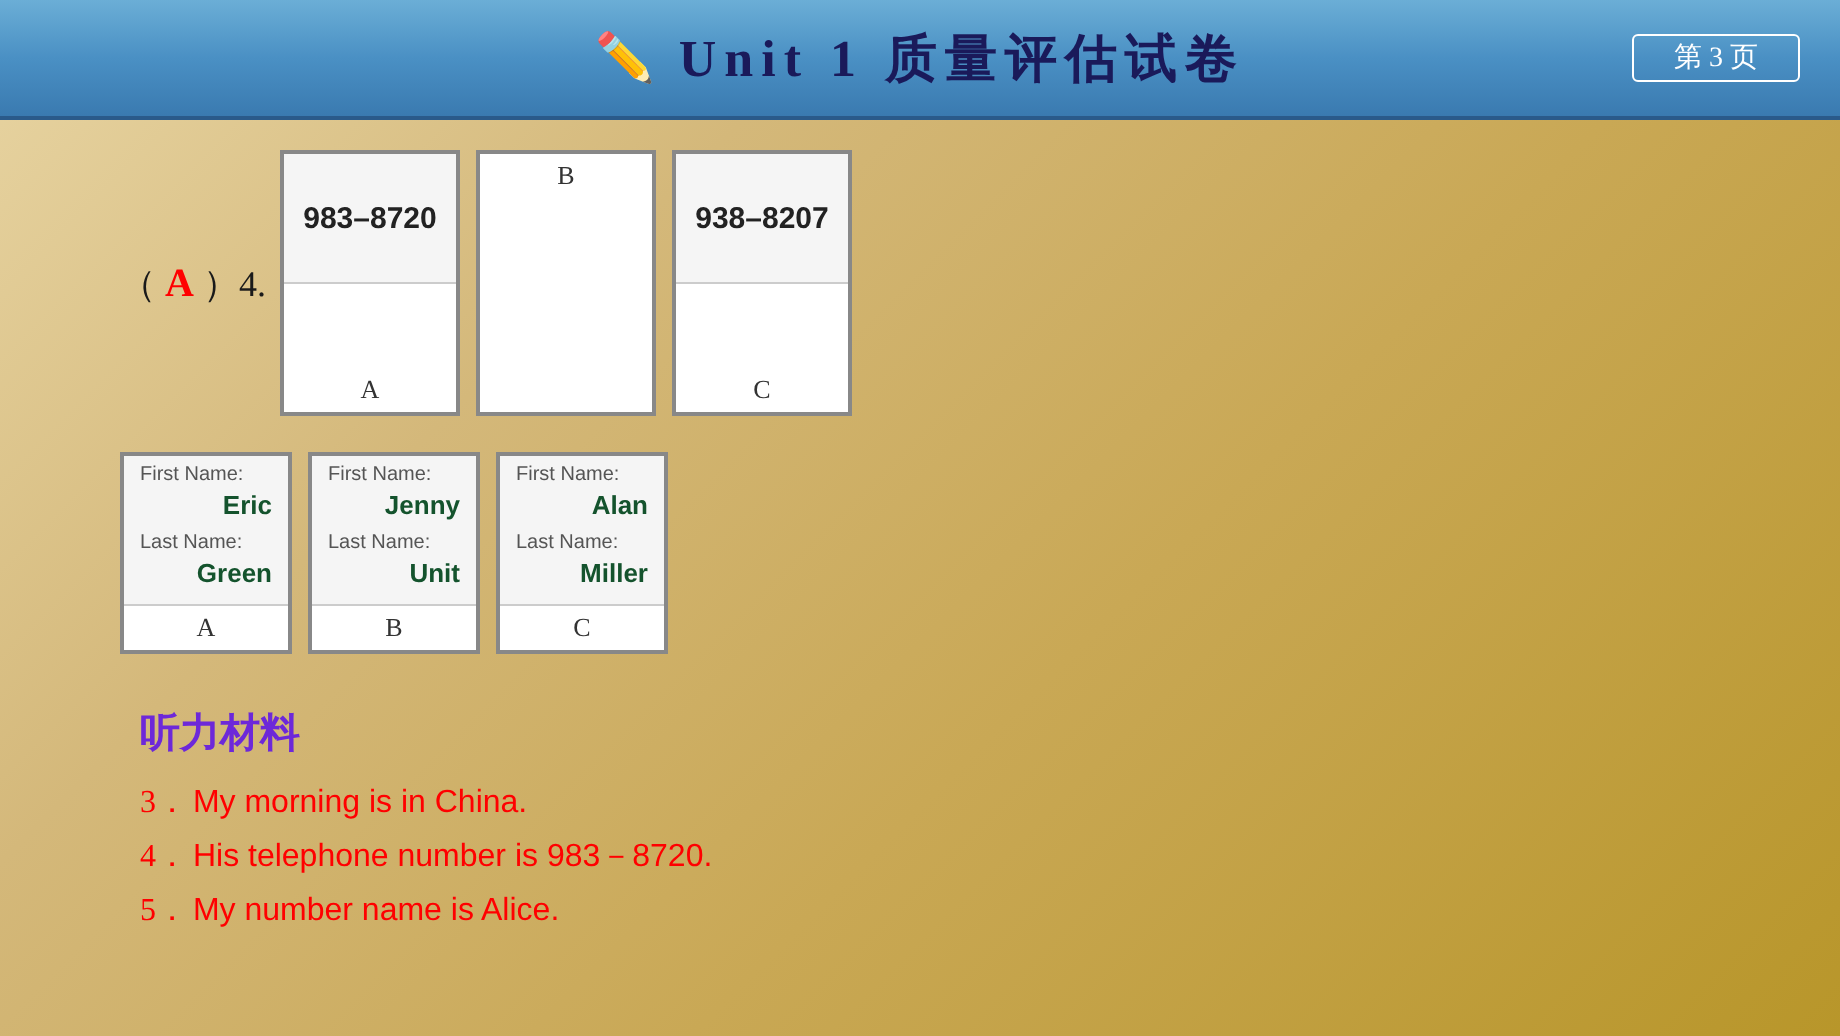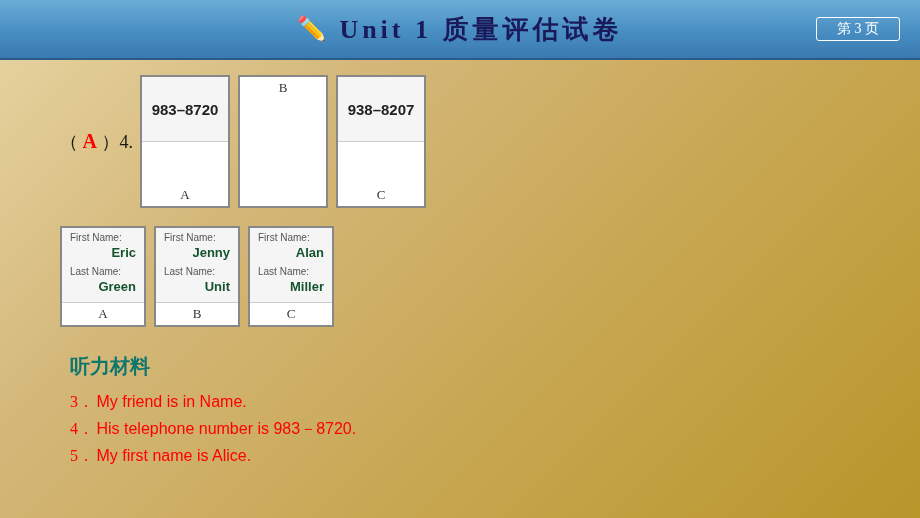--- a/index.html
+++ b/index.html
@@ -141,21 +141,21 @@
       color: #333;
       font-family: 'Times New Roman', serif;
     }
 
     
     .listening-section {
       padding: 8px 0 0 10px;
     }
     .listening-title {
       font-size: 20px;
-      color: #0f766e;
+      color: #6d28d9;
       font-weight: bold;
       margin-bottom: 8px;
       font-family: 'Microsoft YaHei', sans-serif;
     }
     .listening-item {
       font-size: 16px;
       color: red;
       line-height: 1.7;
       font-family: 'Microsoft YaHei', 'SimSun', sans-serif;
     }
@@ -227,25 +227,25 @@
         </div>
         <div class="name-card-label">C</div>
       </div>
     </div>
   </div>
 
   <div class="listening-section">
     <div class="listening-title">听力材料</div>
     <div class="listening-item">
       <span class="item-number">3．</span>
-      <span>My friend is in Name.</span>
+      <span>My morning is in China.</span>
     </div>
     <div class="listening-item">
       <span class="item-number">4．</span>
       <span>His telephone number is 983－8720.</span>
     </div>
     <div class="listening-item">
       <span class="item-number">5．</span>
-      <span>My first name is Alice.</span>
+      <span>My number name is Alice.</span>
     </div>
   </div>
 
 </div>
 
 </body></html>

